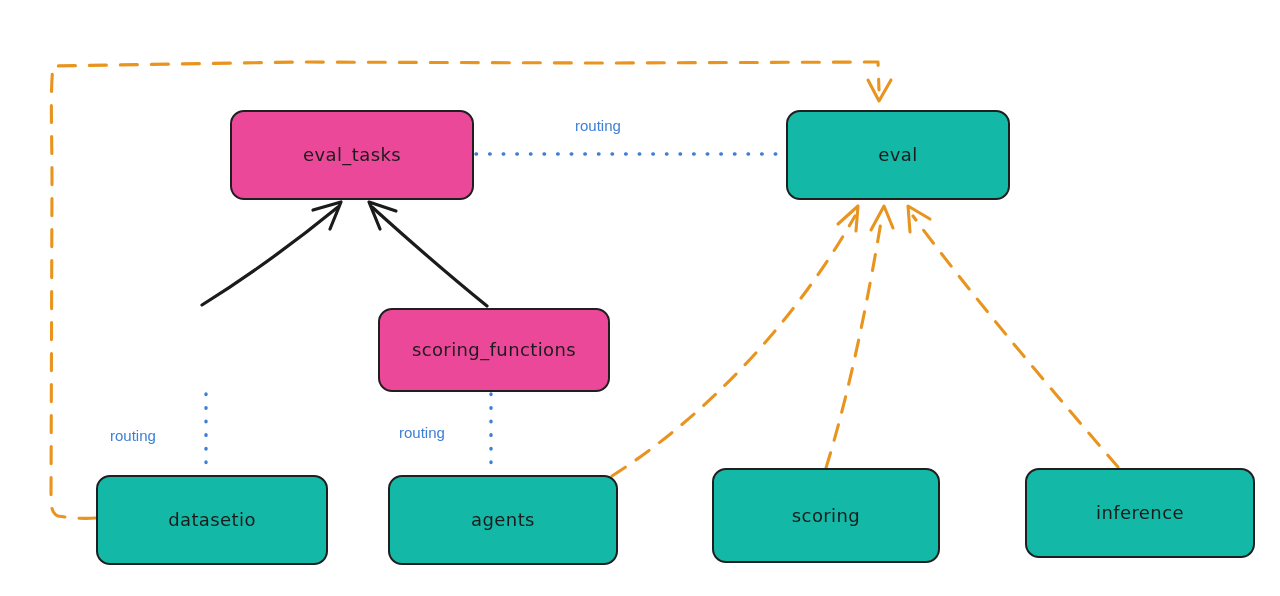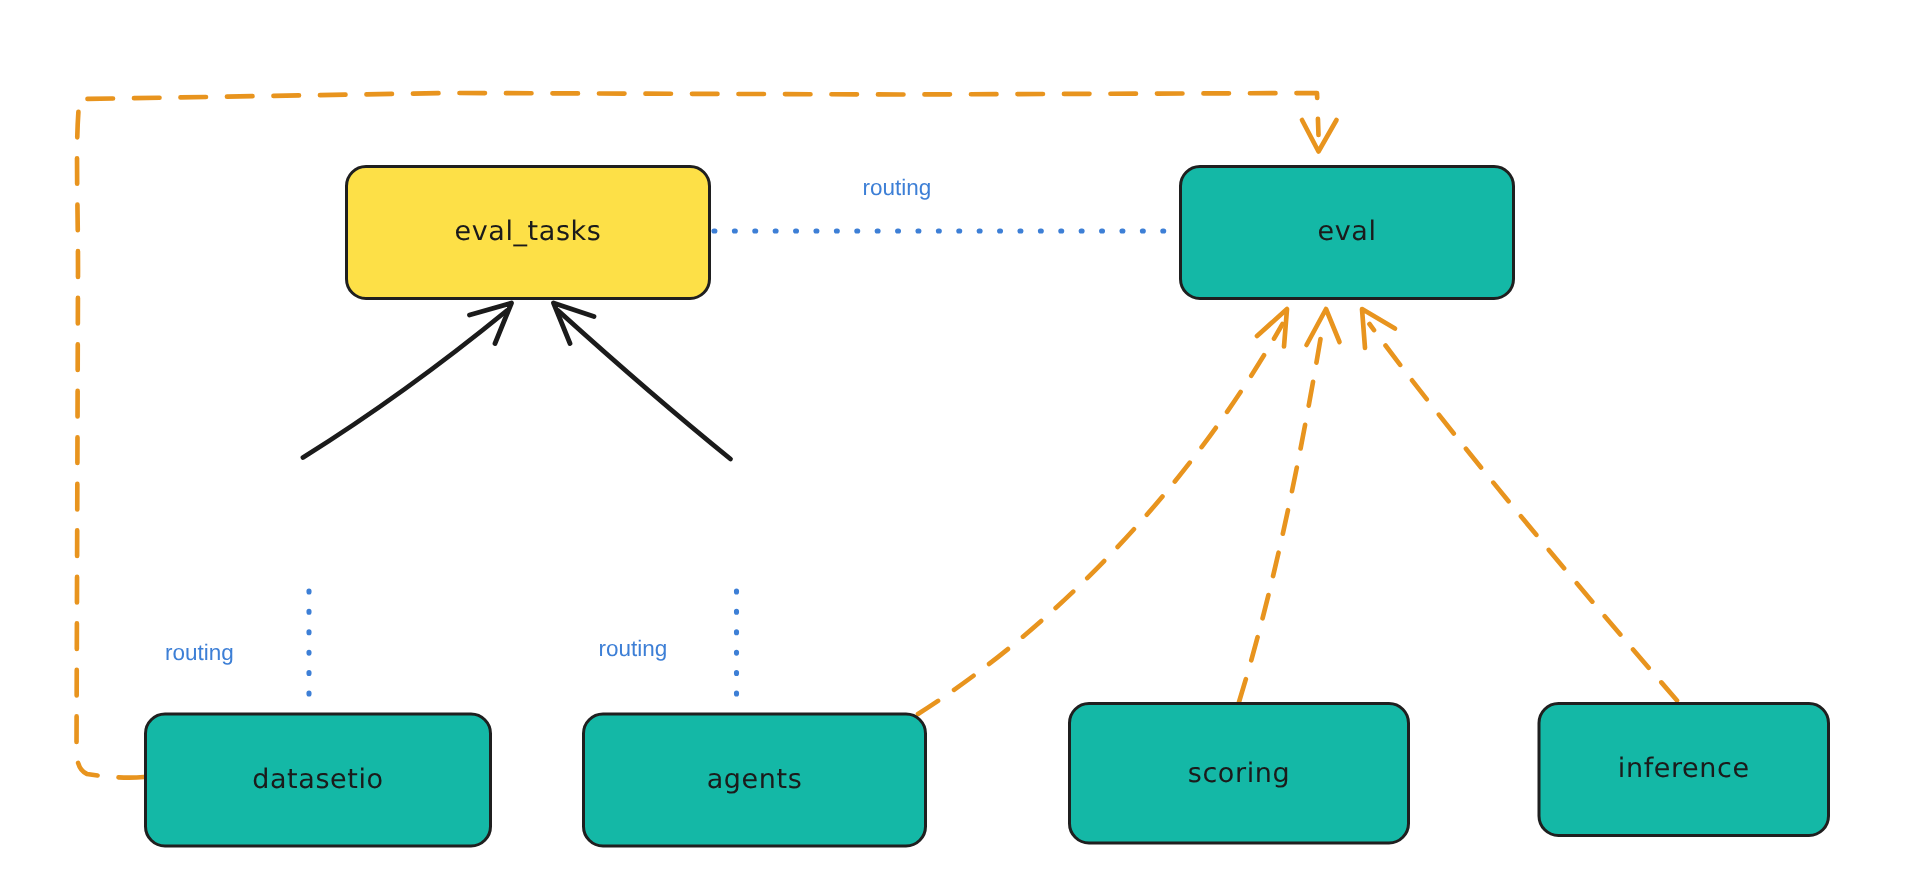--- a/index.html
+++ b/index.html
@@ -39,21 +39,21 @@
     z-index: 3;
   }
   .node .node-label {
     font-family: "DejaVu Sans", sans-serif;
     font-size: 18px;
     color: #1b1b1b;
     letter-spacing: 0.4px;
     white-space: nowrap;
     line-height: 1;
   }
-  .node.blue  { background: #fde047; }
+  .node.blue  { background: #ec4899; }
   .node.green { background: #14b8a6; }
 
   .edge-label {
     position: absolute;
     font-family: Liberation Sans, sans-serif;
     font-size: 15px;
     color: #3d7fd6;
     white-space: nowrap;
     z-index: 4;
     line-height: 1;
@@ -96,34 +96,37 @@
 
   <div class="node blue" style="left:230px; top:110px; width:244px; height:90px;">
     <span class="node-label">eval_tasks</span>
   </div>
 
   <div class="node green" style="left:786px; top:110px; width:224px; height:90px;">
     <span class="node-label">eval</span>
   </div>
 
 
+  <div class="node blue" style="left:378px; top:308px; width:232px; height:84px;">
+    <span class="node-label">scoring_functions</span>
+  </div>
 
   <div class="node green" style="left:96px; top:475px; width:232px; height:90px;">
     <span class="node-label">datasetio</span>
   </div>
 
   <div class="node green" style="left:388px; top:475px; width:230px; height:90px;">
     <span class="node-label">agents</span>
   </div>
 
   <div class="node green" style="left:712px; top:468px; width:228px; height:95px;">
     <span class="node-label">scoring</span>
   </div>
 
-  <div class="node green" style="left:1025px; top:468px; width:195px; height:90px;">
+  <div class="node green" style="left:1025px; top:468px; width:230px; height:90px;">
     <span class="node-label">inference</span>
   </div>
 
   <div class="edge-label" style="left:575px; top:118px;">routing</div>
 
   <div class="edge-label" style="left:110px; top:428px;">routing</div>
 
   <div class="edge-label" style="left:399px; top:425px;">routing</div>
 
 </div>

